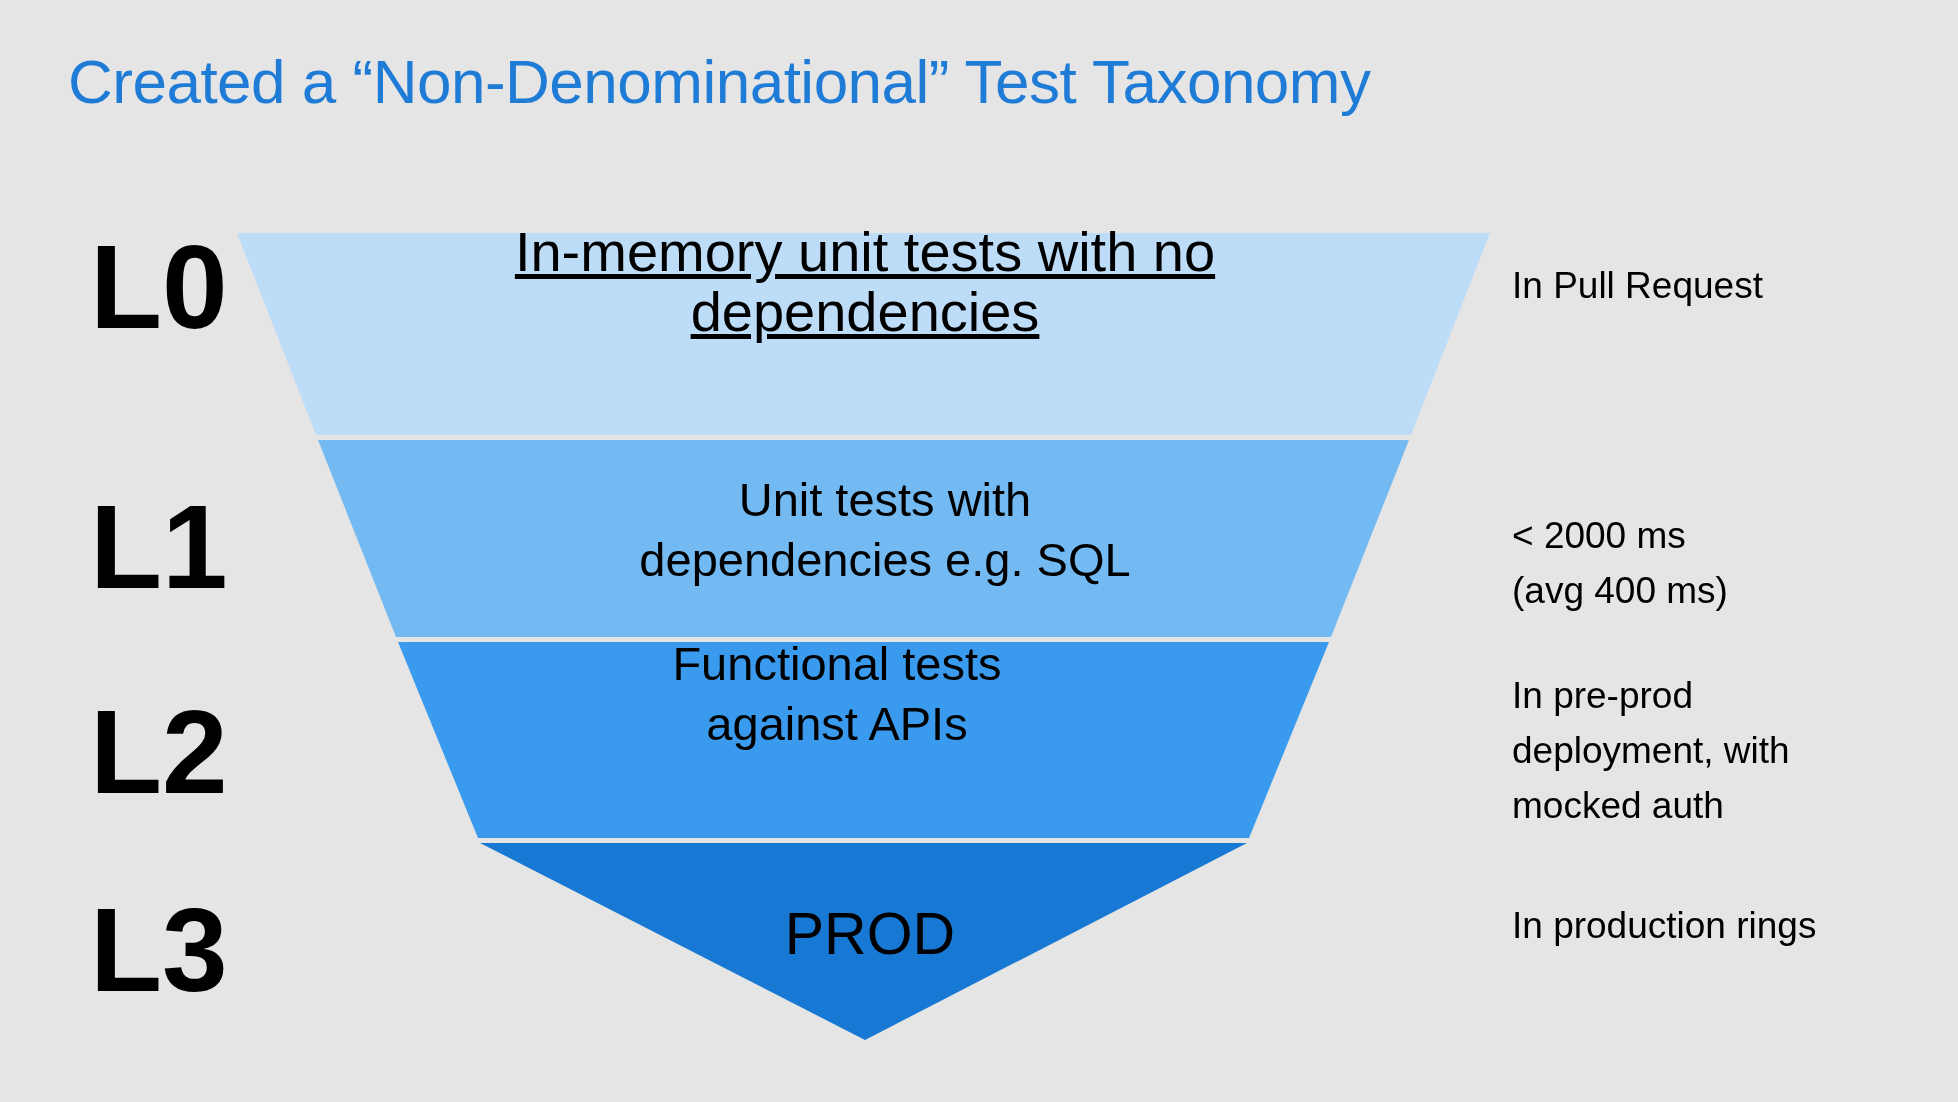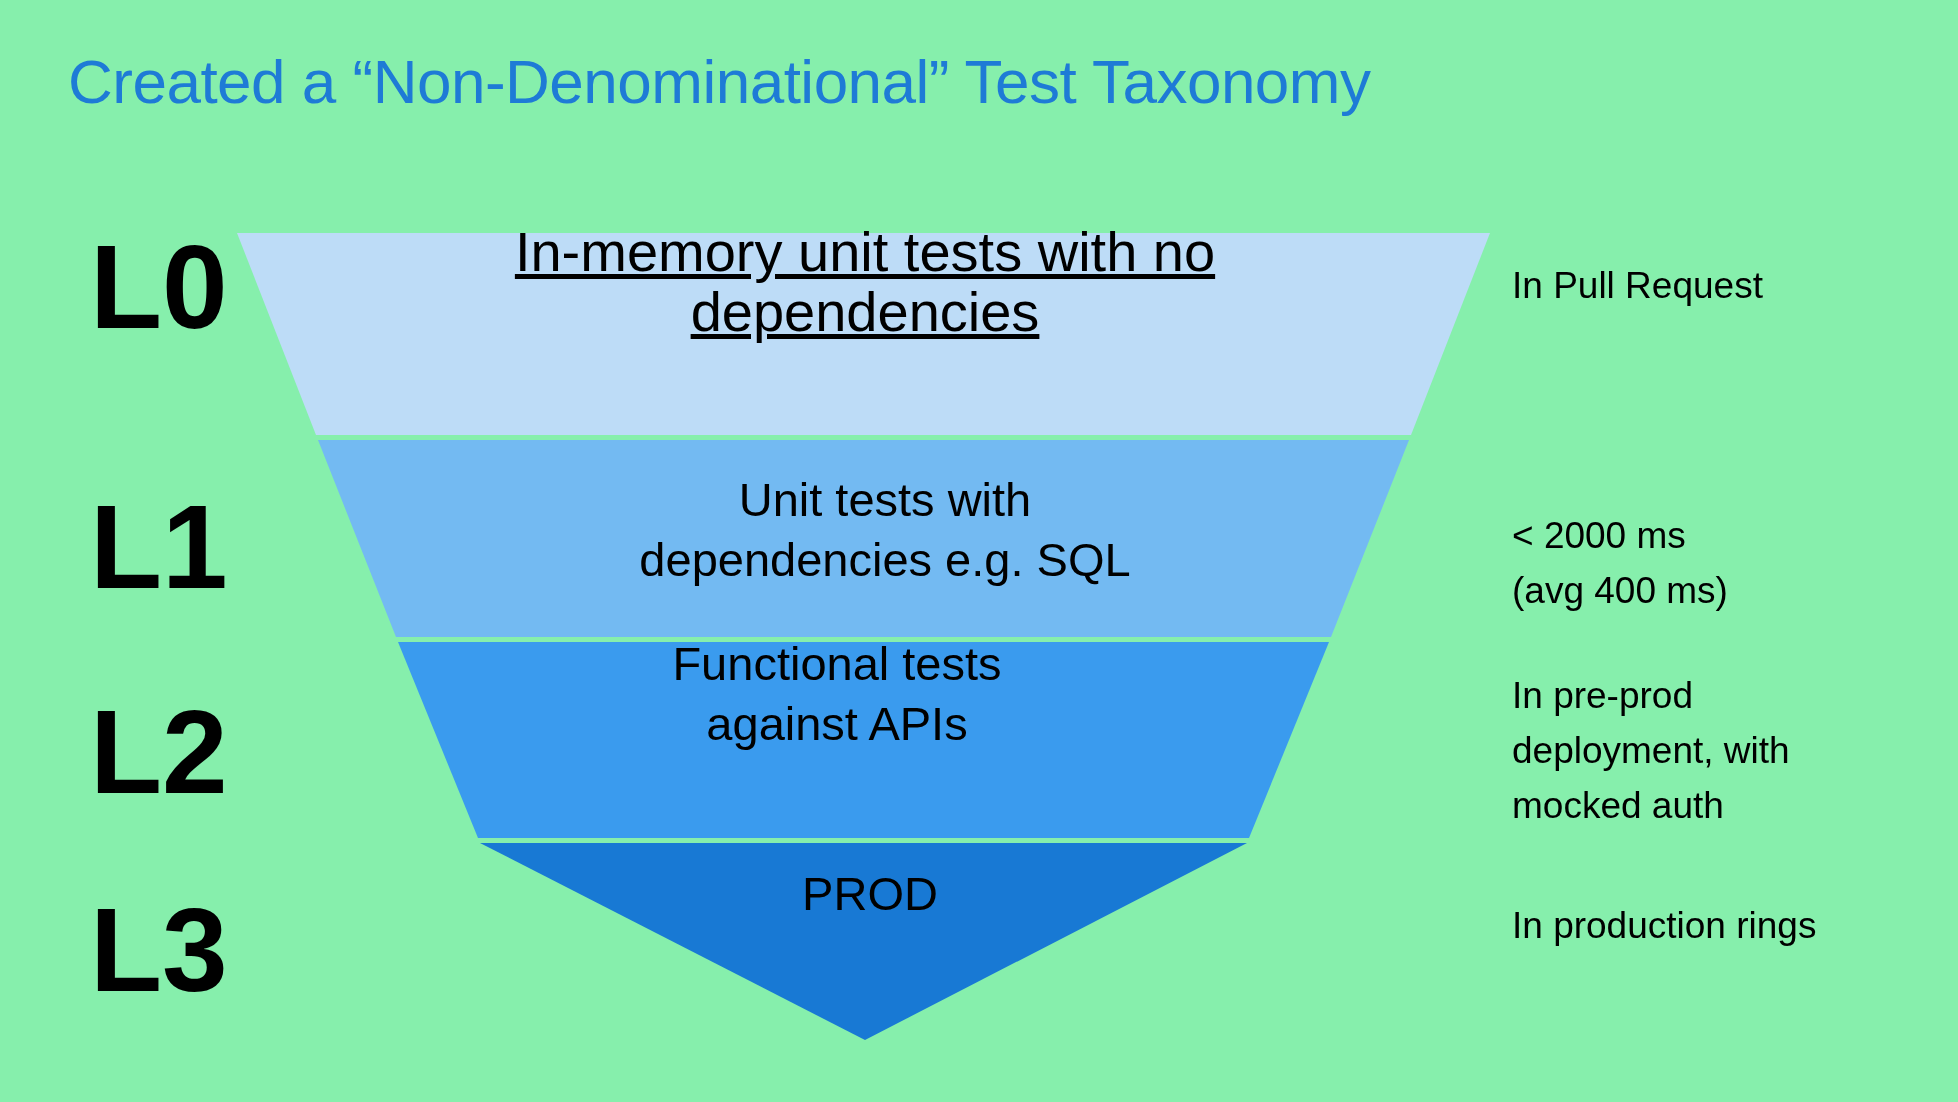--- a/index.html
+++ b/index.html
@@ -85,23 +85,23 @@
   }
   #band-caption-2 {
     left: 442px;
     top: 634px;
     width: 790px;
     font-size: 47px;
     line-height: 60px;
   }
   #band-caption-3 {
     left: 600px;
-    top: 865px;
+    top: 905px;
     width: 540px;
-    font-size: 47px;
+    font-size: 59px;
     line-height: 58px;
   }
 
   
   .annotation {
     position: absolute;
     left: 1512px;
     width: 400px;
     color: #000000;
     font-size: 37px;
@@ -112,21 +112,21 @@
   }
   #annotation-0 { top: 258px; }
   #annotation-0b { top: 338px; }
   #annotation-1 { top: 508px; }
   #annotation-2 { top: 668px; }
   #annotation-3 { top: 898px; }
 </style>
 </head>
 <body>
 
-<div id="slide" style="background: #86efac;">
+<div id="slide" style="background: #e5e5e5;">
 
   <div id="slide-title" style="color: rgb(30, 123, 214);">Created a “Non-Denominational” Test Taxonomy</div>
 
   <svg id="funnel-graphic" viewBox="0 0 1958 1102">
 
     <polygon points="237,233 1490,233 1411,435 316,435" fill="#BDDCF7"></polygon>
 
     <polygon points="318,440 1409,440 1331,637 396,637" fill="#73BAF2"></polygon>
 
     <polygon points="398,642 1329,642 1249,838 478,838" fill="#3A9BEE"></polygon>

